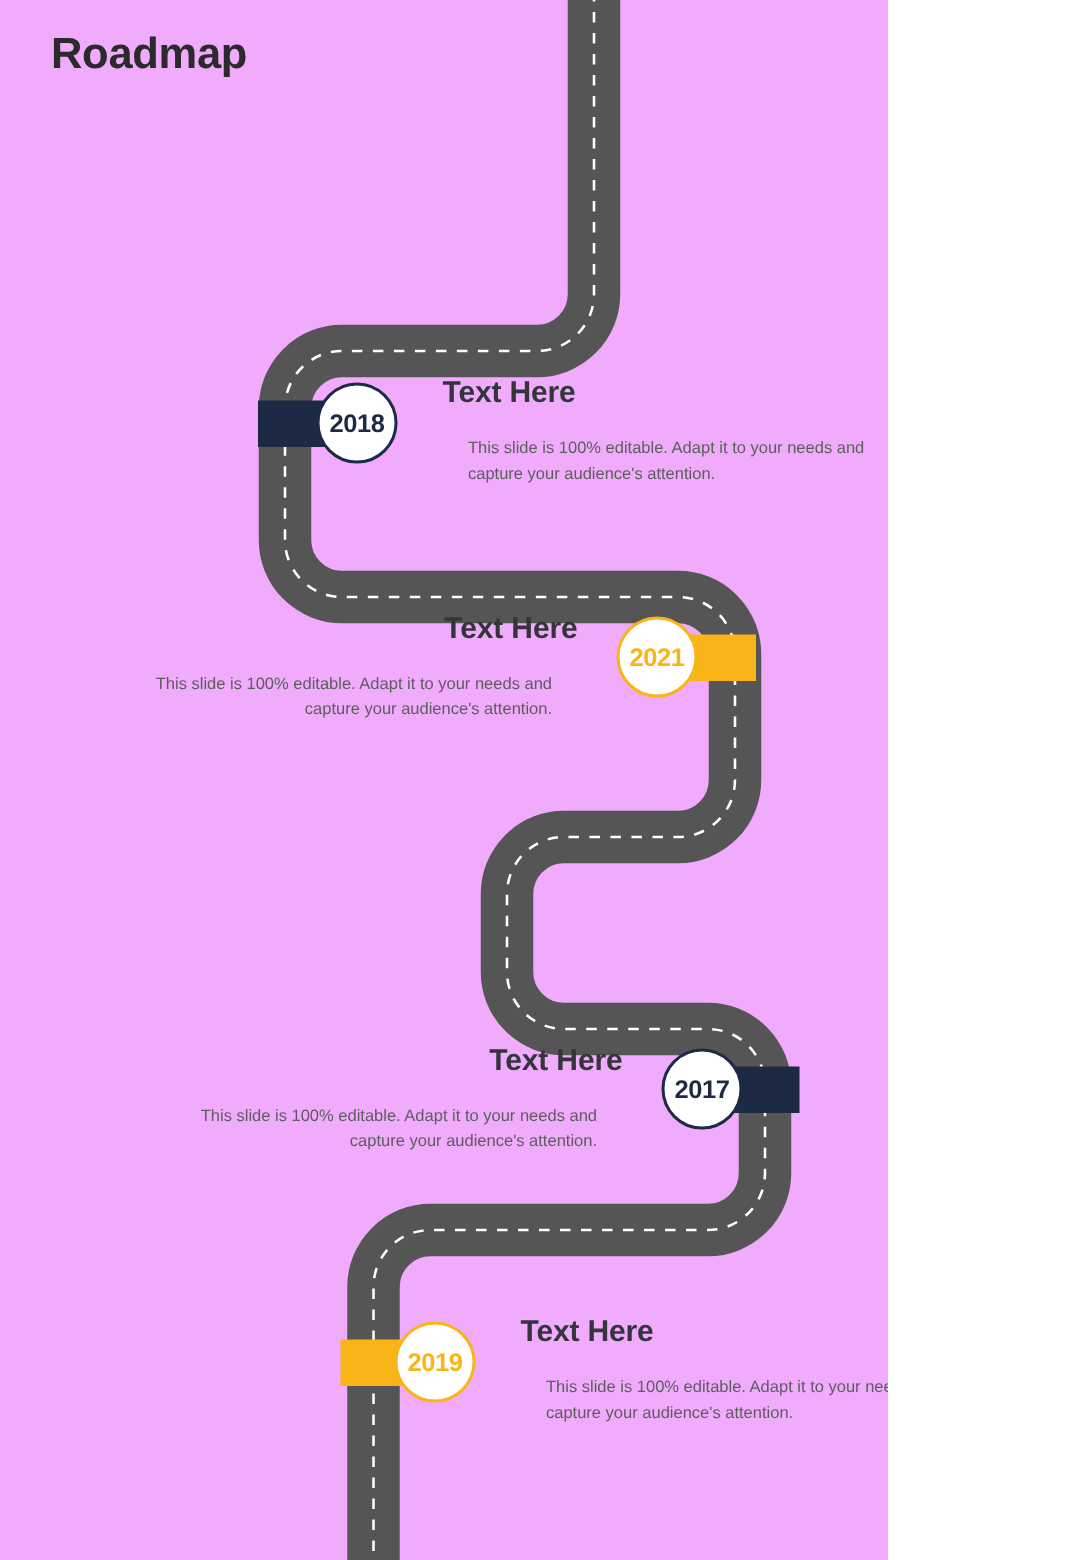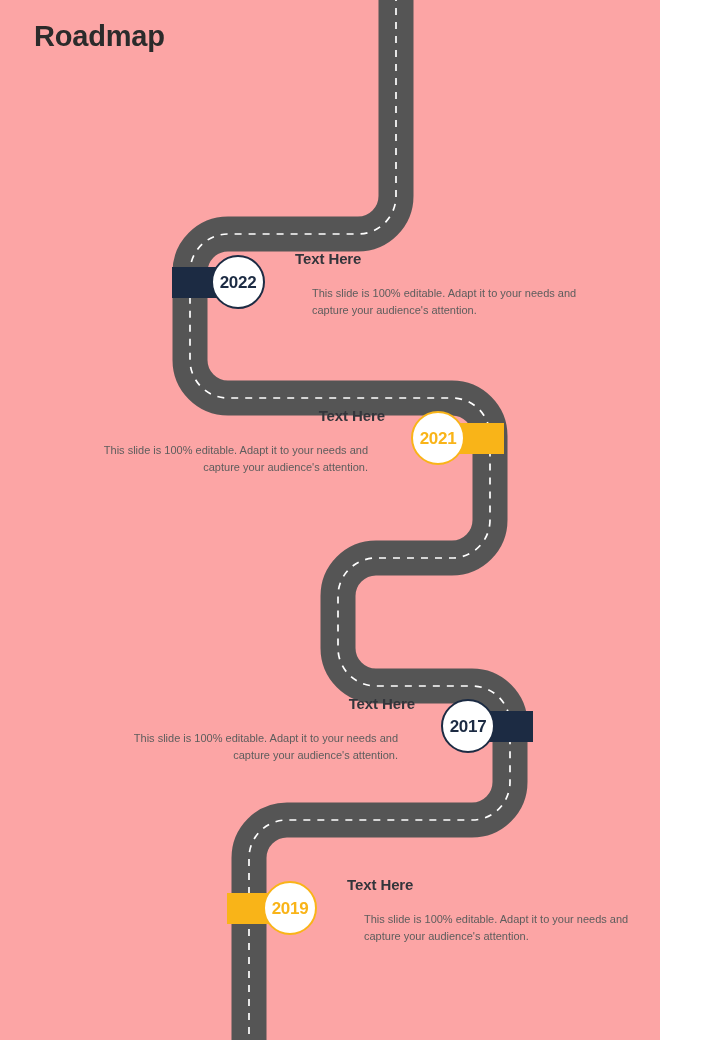--- a/index.html
+++ b/index.html
@@ -7,23 +7,23 @@
     margin: 0;
     padding: 0;
     background: #ffffff;
   }
   body {
     font-family: "Liberation Sans", sans-serif;
     -webkit-font-smoothing: antialiased;
   }
   #slide {
     position: relative;
-    width: 660px;
+    width: 592px;
     height: 1040px;
-    background: #fca5a5;
+    background: #f0abfc;
     overflow: hidden;
   }
 
   
   .page-title {
     position: absolute;
     left: 34px;
     top: 20px;
     font-size: 29px;
     font-weight: bold;
@@ -69,21 +69,21 @@
     letter-spacing: -0.3px;
     line-height: 1;
     font-family: "Liberation Sans", sans-serif;
   }
 
   .text-block {
     position: absolute;
     width: 330px;
   }
   .text-block .tb-heading {
-    font-size: 15px;
+    font-size: 20px;
     font-weight: bold;
     color: #33353b;
     margin: 0 0 5px 0;
     line-height: 1.2;
     letter-spacing: -0.1px;
   }
   .text-block .tb-body {
     font-size: 11px;
     color: #5d5d5d;
     line-height: 1.5;
@@ -144,21 +144,21 @@
              L 510 782
              A 38 38 0 0 1 472 820
              L 287 820
              A 38 38 0 0 0 249 858
              L 249 1060" fill="none" stroke="#ffffff" stroke-width="1.7" stroke-dasharray="7 7"></path>
   </svg>
 
   <div class="milestone">
     <div class="marker-tab" style="left:172px; top:267px; background:#1c2b43;"></div>
     <div class="marker-circle" style="left:211px; top:255px; border:2.2px solid #1c2b43;">
-      <span class="marker-year" style="color:#1c2b43;">2022</span>
+      <span class="marker-year" style="color:#1c2b43;">2018</span>
     </div>
     <div class="text-block align-left" style="left:295px; top:250px;">
       <p class="tb-heading">Text Here</p>
       <p class="tb-body">This slide is 100% editable. Adapt it to your needs and capture your audience's attention.</p>
     </div>
   </div>
 
   <div class="milestone">
     <div class="marker-tab" style="left:458px; top:423px; background:#f9b418;"></div>
     <div class="marker-circle" style="left:411px; top:411px; border:2.2px solid #f9b418;">

